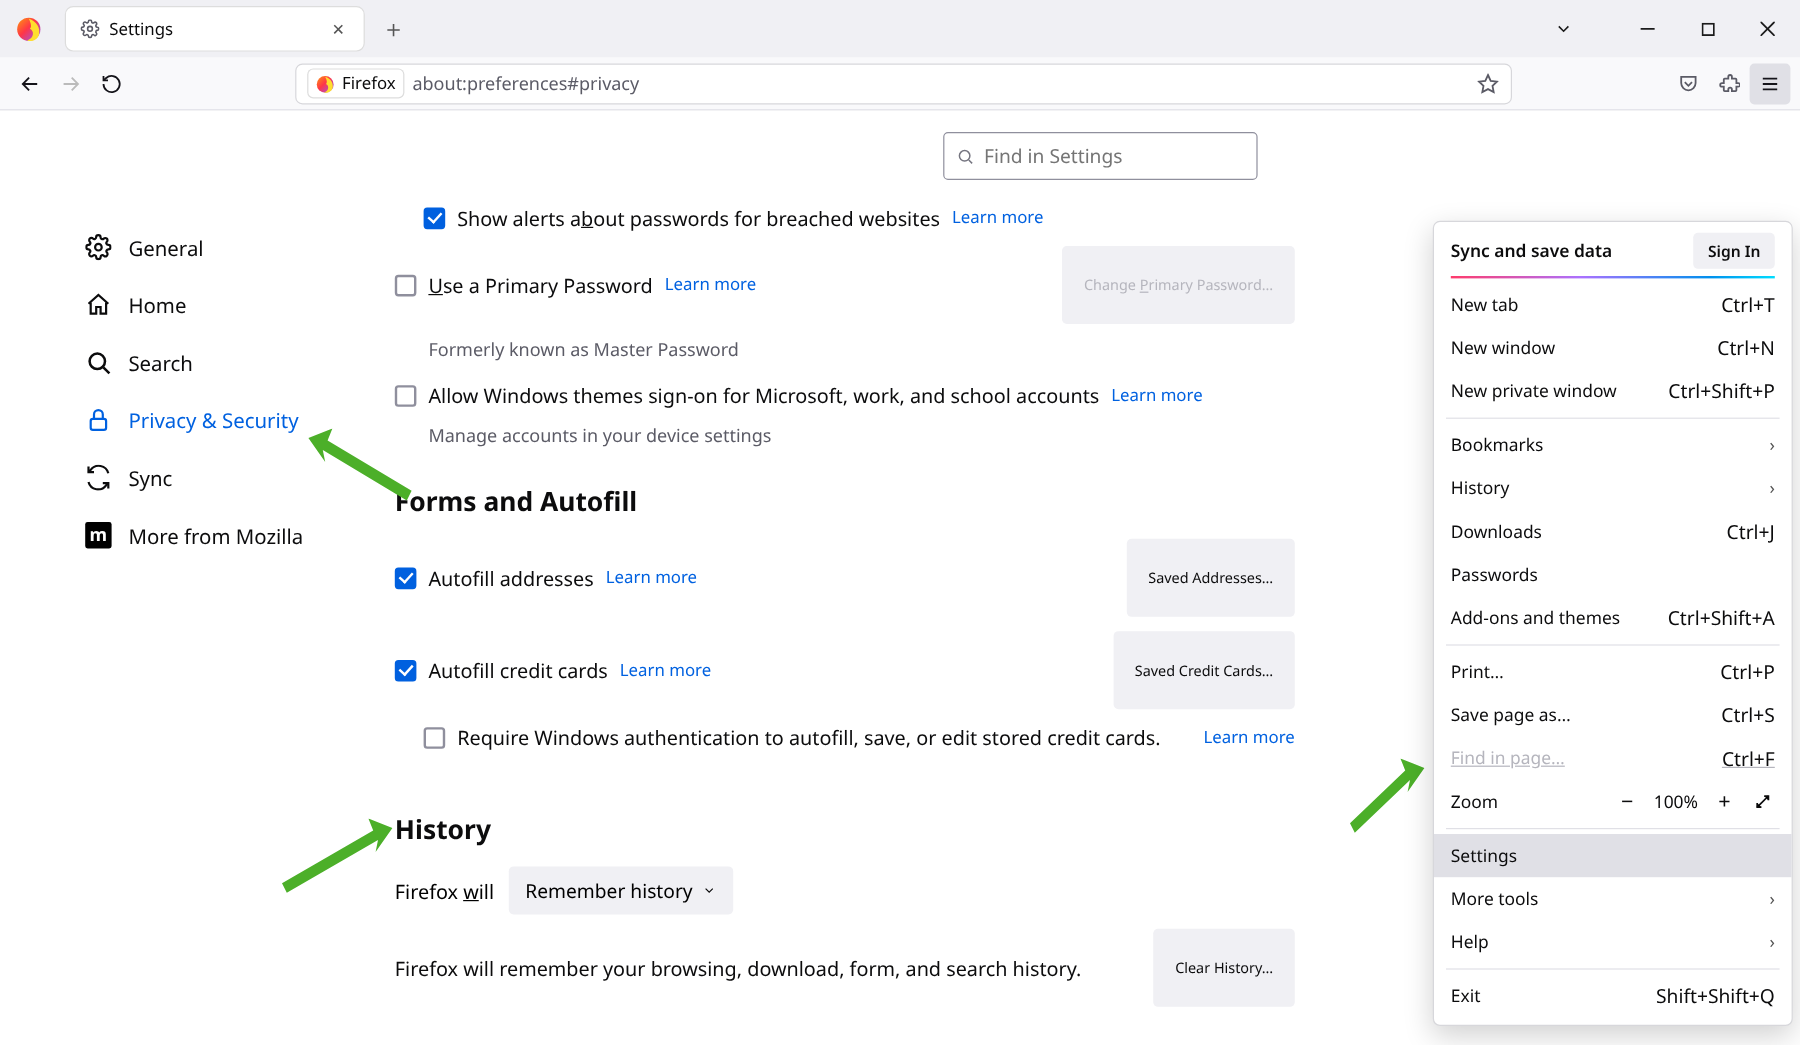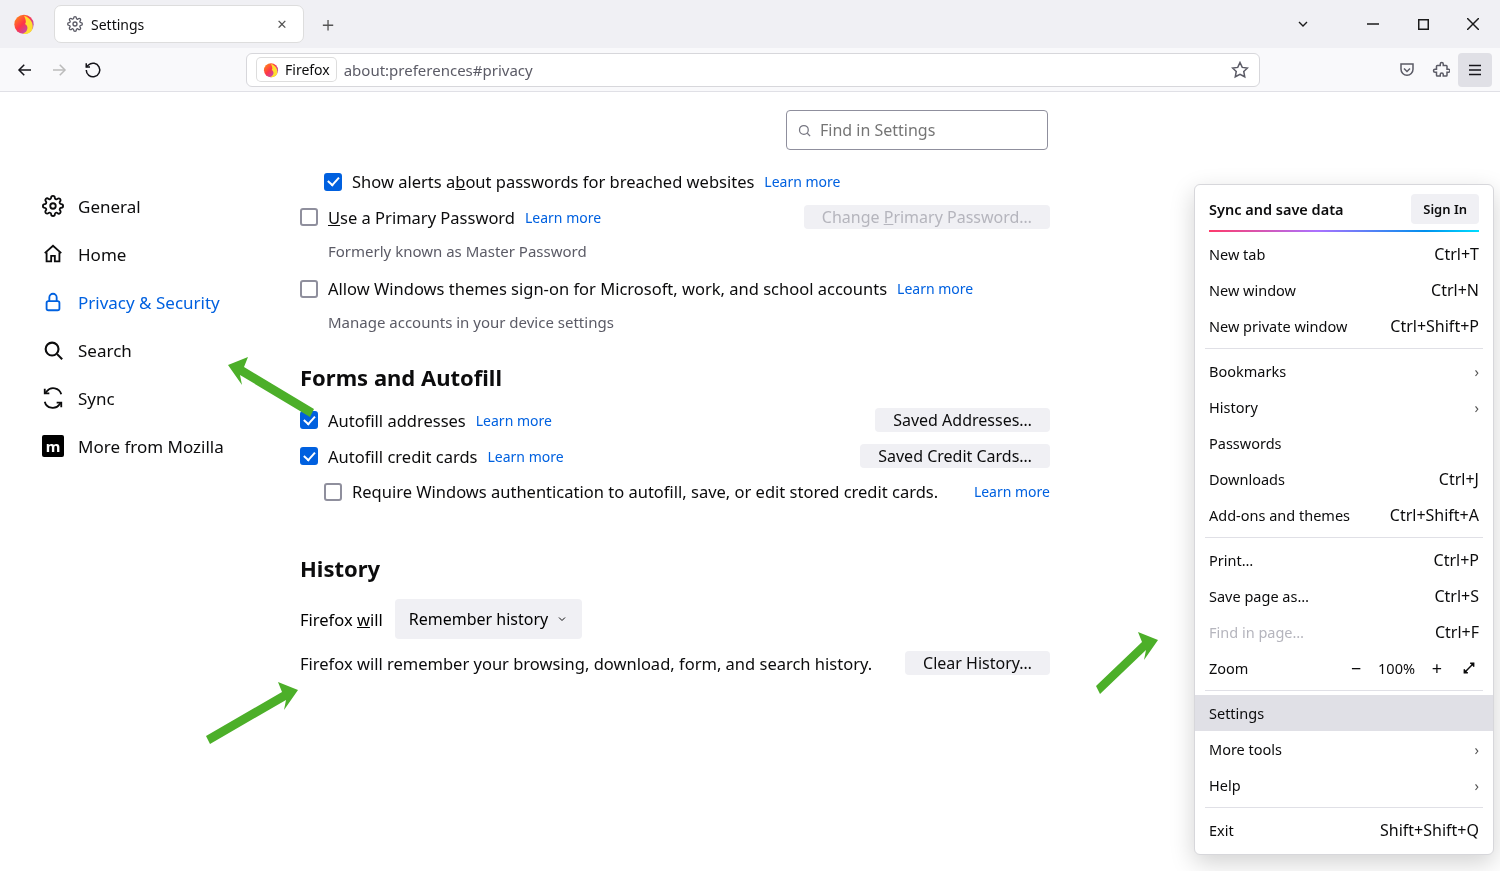--- a/index.html
+++ b/index.html
@@ -26,59 +26,59 @@
 .nav-btn.active-ham { background:#e0e0e6; border-radius:4px; }
 .urlbar { flex: 1; background: #fff; border: 1px solid #d7d7db; border-radius: 6px; height: 34px; display: flex; align-items: center; margin: 0 10px 0 6px; padding: 0 10px; }
 .urlbar .identity { display:flex; align-items:center; background:#fff; border-radius:4px; padding:2px 6px; margin-right:8px; box-shadow: 0 0 0 1px #ddd; }
 .urlbar .identity .flame { width:16px; height:16px; margin-right:6px; }
 .urlbar .identity .label { font-size:14px; color:#0c0c0d; }
 .urlbar .addr { font-size:15px; color:#5b5b66; flex:1; }
 .urlbar .star { color:#5b5b66; }
 .tb-gap { width: 120px; }
 
 
-.content { position: relative; height: calc(871px - 48px - 44px); }
+.content { position: relative; height: calc(871px - 48px - 44px); margin-left: 29px; }
 .search-row { position: absolute; top: 18px; right: 452px; }
 .search-box { width: 262px; height: 40px; border: 1px solid #8f8f9d; border-radius: 4px; display:flex; align-items:center; padding:0 10px; color:#757580; font-size:16px; }
 .search-box input { border:0; outline:0; font-size:16px; width:100%; color:#0c0c0d; }
 .search-box svg { margin-right:8px; flex-shrink:0; }
 
 .sidebar { position:absolute; top: 90px; left: 30px; width: 260px; }
 .sb-item { display:flex; align-items:center; height:48px; padding:0 12px; border-radius:4px; color:#0c0c0d; font-size:17px; gap:14px; }
 .sb-item.selected { color:#0061e0; }
 .sb-item .ico { width:22px; height:22px; display:flex; align-items:center; justify-content:center; }
 .sb-m { display:inline-flex; width:22px; height:22px; background:#000; color:#fff; align-items:center; justify-content:center; font-weight:bold; font-size:15px; border-radius:2px; }
 
 .settings-pane { position:absolute; top: 78px; left:300px; width:750px; }
 .row { display:flex; align-items:center; margin-bottom: 12px; }
 .chk { width:18px; height:18px; border:2px solid #8f8f9d; border-radius:3px; margin-right:10px; flex-shrink:0; display:flex; align-items:center; justify-content:center; }
 .chk.checked { background:#0060df; border-color:#0060df; }
 .chk.checked::after { content:""; width:9px; height:5px; border:2.5px solid #fff; border-top:0; border-right:0; transform: rotate(-48deg) translate(1px,-1px); }
 .txt { font-size:16.5px; color:#0c0c0d; }
 .under { text-decoration: underline; text-decoration-style: solid; }
 .link { color:#0061e0; font-size:14px; margin-left:10px; }
 .hint { font-size:15px; color:#5b5b66; margin-left:28px; margin-bottom: 16px; }
-.btn { background:#f0f0f4; border-radius:4px; padding:1px 18px; font-size:16px; color:#0c0c0d; }
+.btn { background:#f0f0f4; border-radius:4px; padding:24px 18px; font-size:12px; color:#0c0c0d; }
 .btn.disabled { color:#b5b5bd; }
 .row .push { margin-left:auto; }
 h2.section { font-size:22px; font-weight:700; color:#0c0c0d; margin: 30px 0 16px; }
 .history-label { font-size:16.5px; margin-right:12px; }
 .dropdown { background:#f0f0f4; border-radius:4px; padding:9px 14px; font-size:16px; display:inline-flex; align-items:center; gap:8px; }
 
 
 .arrow { position:absolute; pointer-events:none; }
 
 
 .appmenu { position:absolute; top:92px; right:6px; width:300px; background:#fff; border:1px solid #d7d7db; border-radius:6px; box-shadow:0 8px 24px rgba(0,0,0,.18); padding:6px 0; }
 .mrow { display:flex; align-items:center; height:36px; padding:0 14px; font-size:14.5px; color:#0c0c0d; }
 .mrow.header { font-weight:600; }
 .mrow .accel { margin-left:auto; color:#0c0c0d; font-size:16px; }
 .mrow .chev { margin-left:auto; color:#555; }
 .mrow.hover { background:#e0e0e6; }
-.mrow.disabled { color:#b5b5bd; }
+.mrow.disabled { color:#b5b5bd;text-decoration:underline; }
 .mrow .zoomctrl { margin-left:auto; display:flex; align-items:center; gap:12px; }
 .zb { width:20px; height:20px; display:flex; align-items:center; justify-content:center; font-size:18px; color:#0c0c0d; }
 .msep { height:1px; background:#e0e0e6; margin:4px 10px; }
 .signin-btn { background:#f0f0f4; border-radius:4px; padding:6px 12px; font-size:13px; font-weight:600; margin-left:auto; }
 .grad-sep { height:2px; margin:3px 14px 4px; background:linear-gradient(90deg,#ff3b6b 0%,#ab71ff 40%,#0090ed 80%,#00ddff 100%); }
 
 svg { display:block; }
 </style>
 </head>
 <body>
@@ -220,37 +220,37 @@
     </div>
     <div class="sb-item">
       <span class="ico">
           <svg width="22" height="22" viewBox="0 0 24 24" fill="none" stroke="#0c0c0d" stroke-width="2">
             <path d="M3 11l9-8 9 8"></path>
             <path d="M5 10v10h5v-6h4v6h5V10"></path>
           </svg>
         </span>
       <span>Home</span>
     </div>
+    <div class="sb-item">
+      <span class="ico">
+          <svg width="22" height="22" viewBox="0 0 24 24" fill="none" stroke="#0c0c0d" stroke-width="2.3">
+            <circle cx="11" cy="11" r="7"></circle>
+            <line x1="22" y1="22" x2="16.5" y2="16.5"></line>
+          </svg>
+        </span>
+      <span>Search</span>
+    </div>
     <div class="sb-item selected">
       <span class="ico">
           <svg width="22" height="22" viewBox="0 0 24 24" fill="none" stroke="#0061e0" stroke-width="2">
             <rect x="5" y="11" width="14" height="10" rx="2"></rect>
             <path d="M8 11V7a4 4 0 0 1 8 0v4"></path>
           </svg>
         </span>
       <span>Privacy &amp; Security</span>
-    </div>
-    <div class="sb-item">
-      <span class="ico">
-          <svg width="22" height="22" viewBox="0 0 24 24" fill="none" stroke="#0c0c0d" stroke-width="2.3">
-            <circle cx="11" cy="11" r="7"></circle>
-            <line x1="22" y1="22" x2="16.5" y2="16.5"></line>
-          </svg>
-        </span>
-      <span>Search</span>
     </div>
     <div class="sb-item">
       <span class="ico">
           <svg width="22" height="22" viewBox="0 0 24 24" fill="none" stroke="#0c0c0d" stroke-width="2">
             <path d="M21 8a9 9 0 0 0-16-3L3 7"></path>
             <polyline points="3 2 3 7 8 7"></polyline>
             <path d="M3 16a9 9 0 0 0 16 3l2-2"></path>
             <polyline points="21 22 21 17 16 17"></polyline>
           </svg>
         </span>
@@ -348,25 +348,25 @@
     <div class="msep"></div>
     <div class="mrow">
         <span>Bookmarks</span>
         <span class="chev">›</span>
       </div>
     <div class="mrow">
         <span>History</span>
         <span class="chev">›</span>
       </div>
     <div class="mrow">
-        <span>Passwords</span>
-      </div>
-    <div class="mrow">
         <span>Downloads</span>
         <span class="accel">Ctrl+J</span>
+      </div>
+    <div class="mrow">
+        <span>Passwords</span>
       </div>
     <div class="mrow">
         <span>Add-ons and themes</span>
         <span class="accel">Ctrl+Shift+A</span>
       </div>
     <div class="msep"></div>
     <div class="mrow">
         <span>Print…</span>
         <span class="accel">Ctrl+P</span>
       </div>

